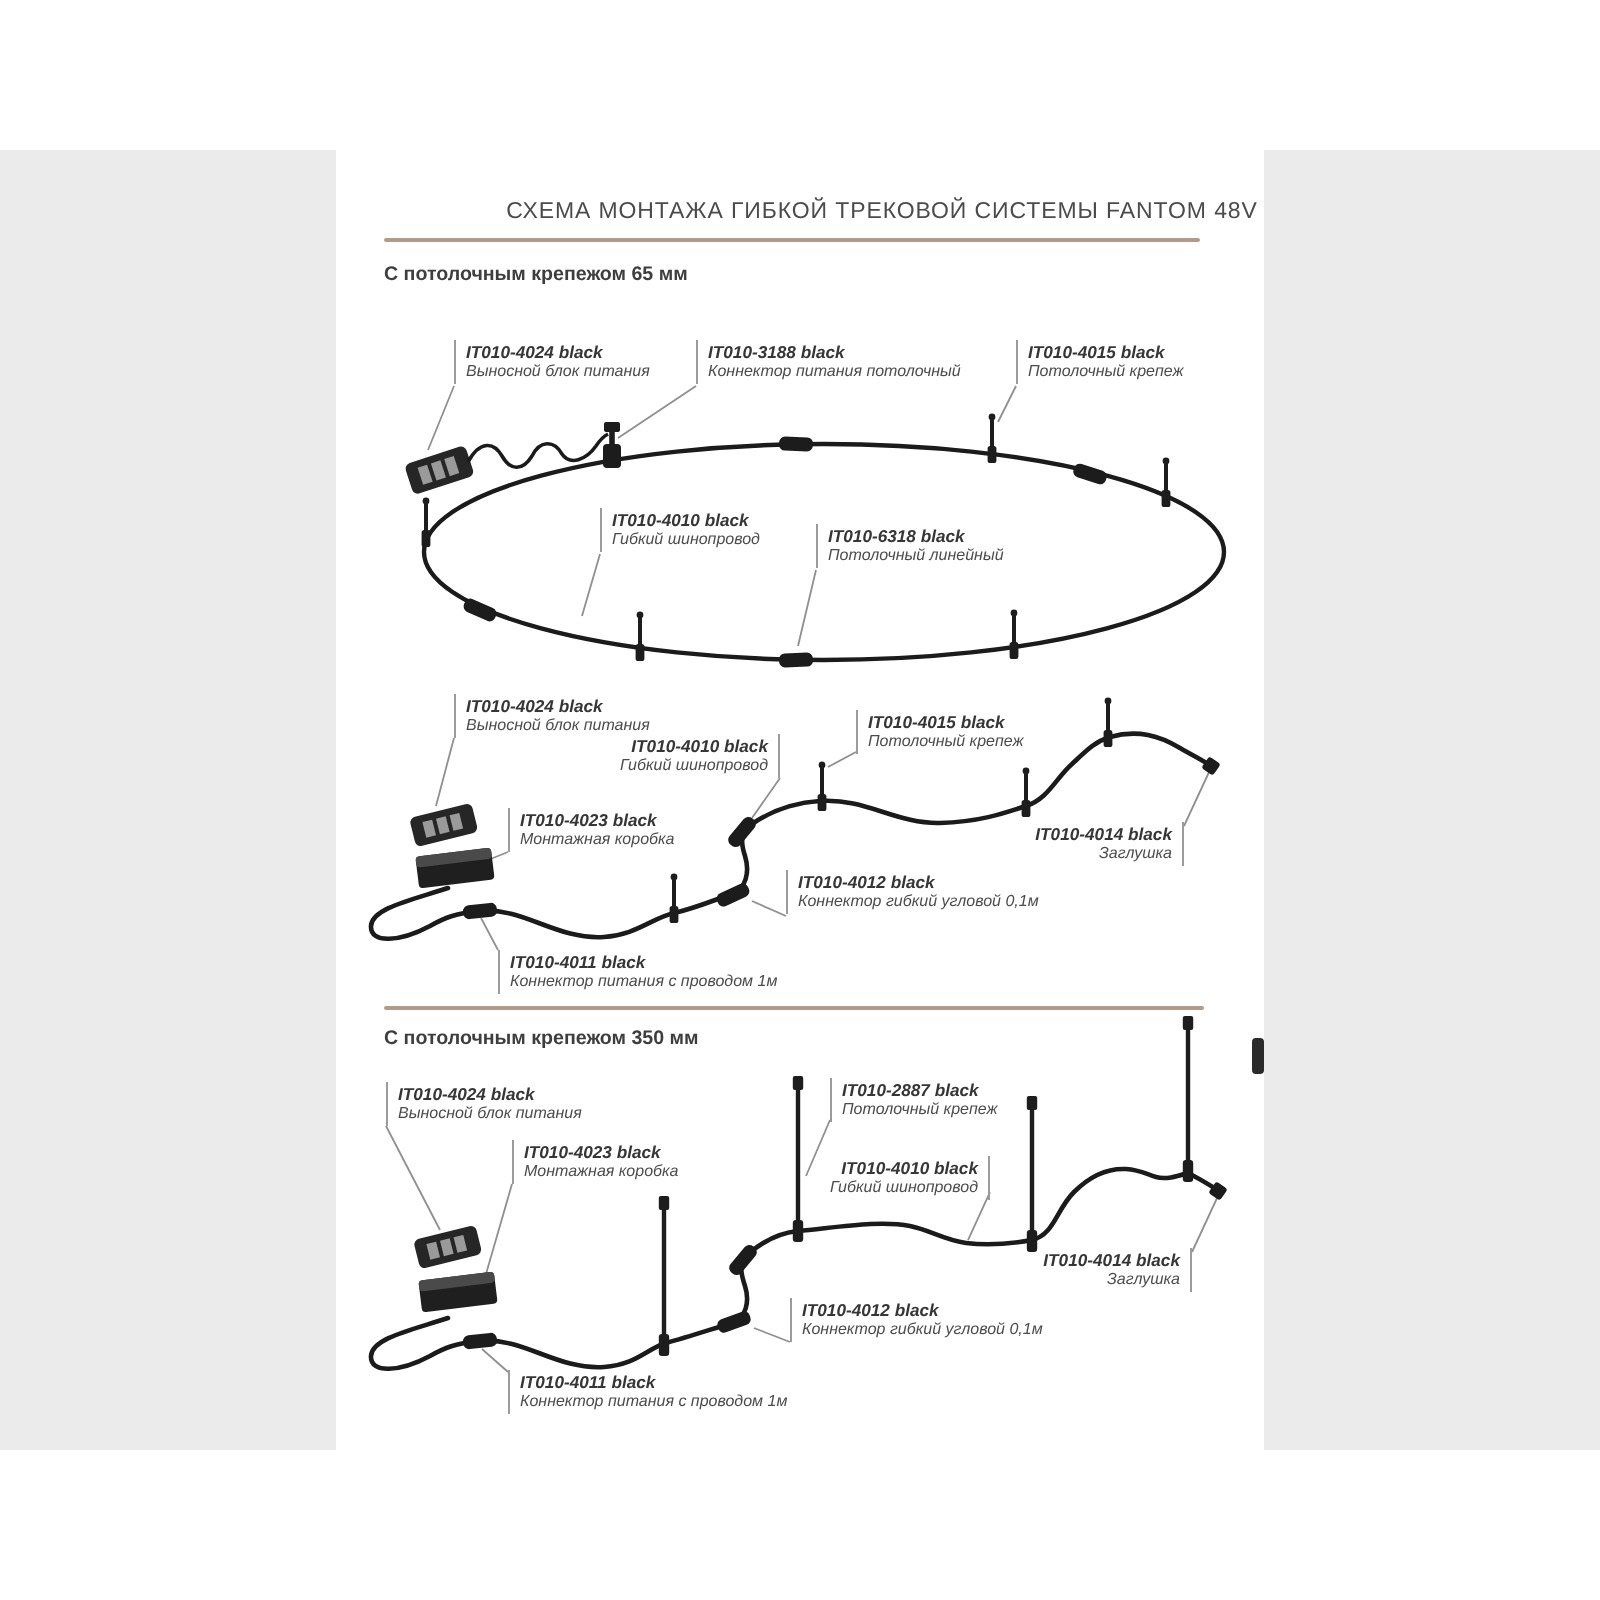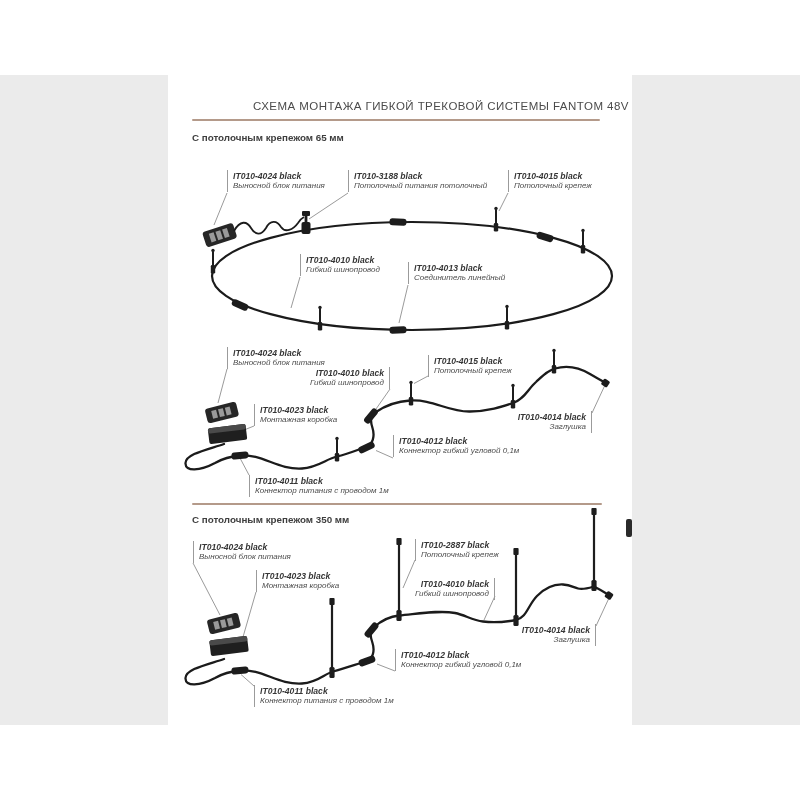--- a/index.html
+++ b/index.html
@@ -232,33 +232,33 @@
     </g>
   </g>
 </svg>
 
 <div class="lbl" style="left:227px;top:170px">
   <span class="code">IT010-4024 black</span>
   <span class="desc">Выносной блок питания</span>
 </div>
 <div class="lbl" style="left:348px;top:170px">
   <span class="code">IT010-3188 black</span>
-  <span class="desc">Потолочный питания потолочный</span>
+  <span class="desc">Коннектор питания потолочный</span>
 </div>
 <div class="lbl" style="left:508px;top:170px">
   <span class="code">IT010-4015 black</span>
   <span class="desc">Потолочный крепеж</span>
 </div>
 <div class="lbl" style="left:300px;top:254px">
   <span class="code">IT010-4010 black</span>
   <span class="desc">Гибкий шинопровод</span>
 </div>
 <div class="lbl" style="left:408px;top:262px">
-  <span class="code">IT010-4013 black</span>
-  <span class="desc">Соединитель линейный</span>
+  <span class="code">IT010-6318 black</span>
+  <span class="desc">Потолочный линейный</span>
 </div>
 
 <div class="lbl" style="left:227px;top:347px">
   <span class="code">IT010-4024 black</span>
   <span class="desc">Выносной блок питания</span>
 </div>
 <div class="lbl" style="left:254px;top:404px">
   <span class="code">IT010-4023 black</span>
   <span class="desc">Монтажная коробка</span>
 </div>

